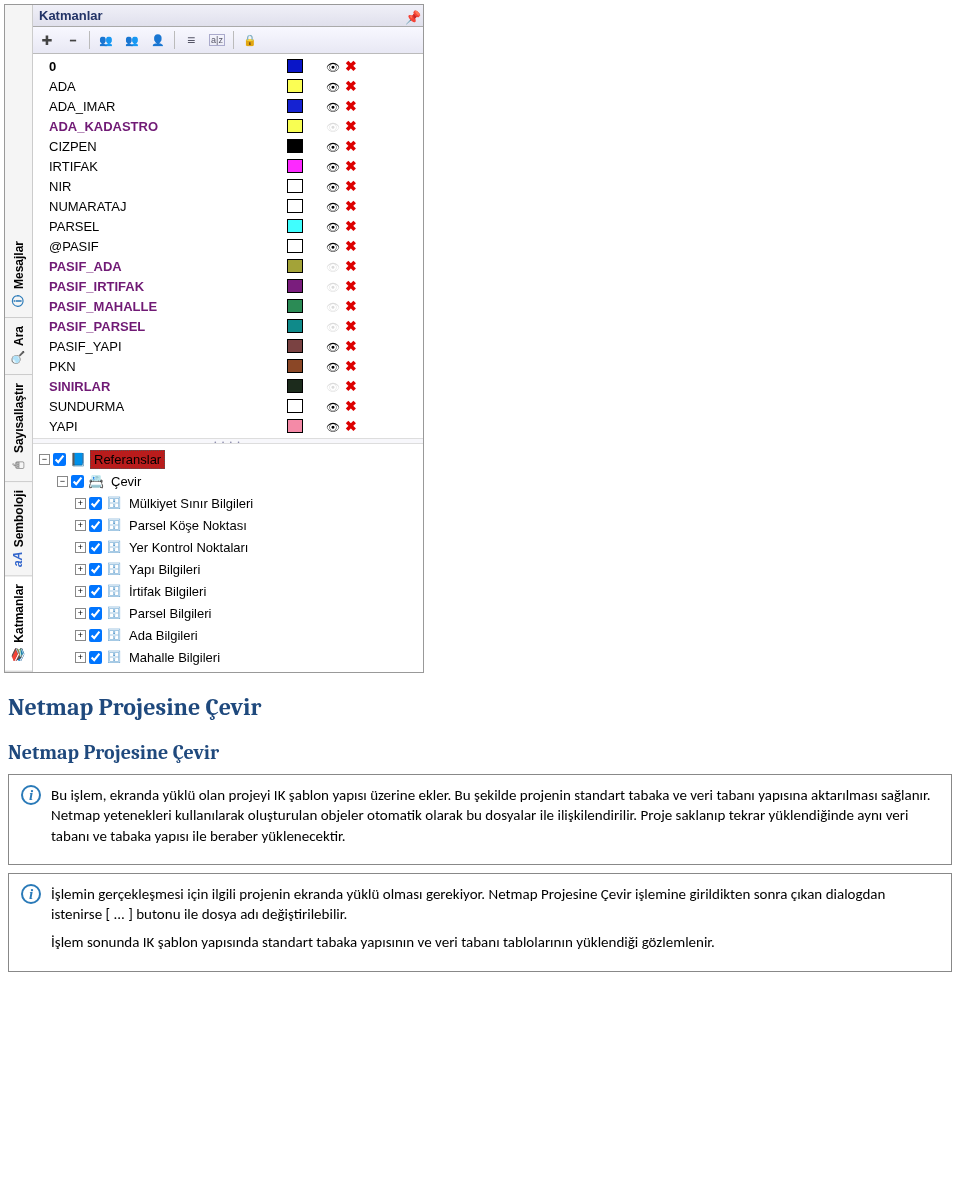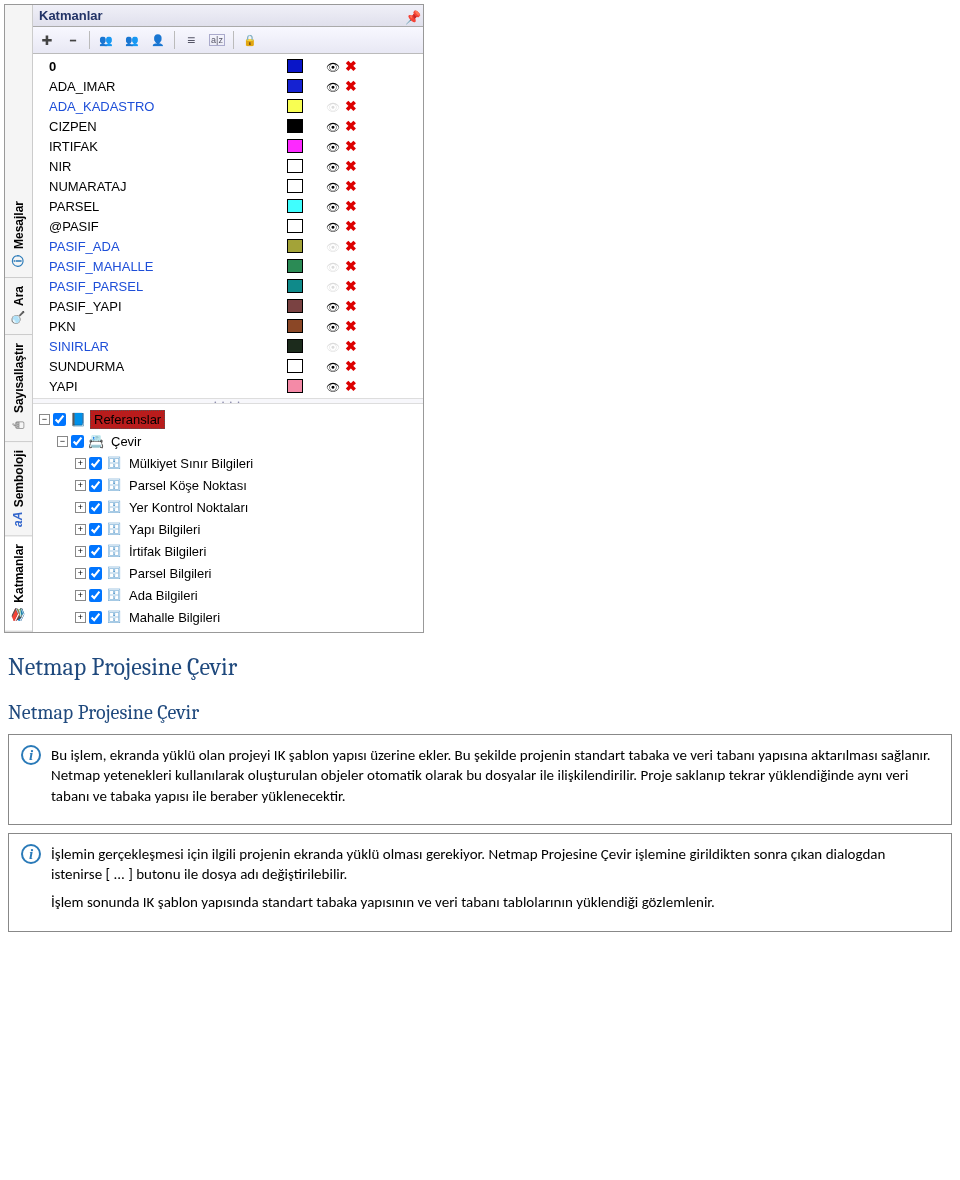--- a/index.html
+++ b/index.html
@@ -17,21 +17,21 @@
   .pin-icon { width: 12px; height: 12px; cursor: pointer; }
   
   .toolbar { background: linear-gradient(#f8f8ff, #e8e8f4); border-bottom: 1px solid #bbb; padding: 3px 4px; display: flex; gap: 6px; align-items: center; }
   .tool-btn { width: 20px; height: 20px; display: inline-flex; align-items: center; justify-content: center; cursor: pointer; border: 1px solid transparent; }
   .tool-sep { width: 1px; height: 18px; background: #bbb; }
   
   .layer-list { padding: 2px 4px; }
   .layer-row { display: flex; align-items: center; height: 20px; font-size: 13px; }
   .layer-name { flex: 0 0 250px; padding-left: 12px; }
   .layer-name.bold { font-weight: bold; }
-  .layer-name.gray { color: #1d4ed8; }
+  .layer-name.gray { color: #701a75; font-weight: bold; }
   .color-swatch { width: 16px; height: 14px; border: 1px solid #000; flex: 0 0 16px; margin-right: 18px; }
   .vis-icon { flex: 0 0 24px; text-align: center; }
   .eye-on::before { content: "👁"; font-size: 11px; }
   .eye-off { color: #999; }
   .eye-off::before { content: "👁"; font-size: 11px; opacity: 0.35; }
   .del-icon { flex: 0 0 20px; color: #d00; font-weight: bold; cursor: pointer; font-size: 14px; }
   .del-icon::before { content: "✖"; }
   
   .separator-dots { height: 6px; text-align: center; color: #88a; font-size: 6px; letter-spacing: 2px; border-top: 1px solid #ddd; border-bottom: 1px solid #ddd; background: #f7f7fb; }
   
@@ -39,21 +39,21 @@
   .tree-row { display: flex; align-items: center; height: 22px; gap: 3px; }
   .tree-toggle { width: 11px; height: 11px; border: 1px solid #888; display: inline-flex; align-items: center; justify-content: center; font-size: 9px; line-height: 1; cursor: pointer; background: #fff; }
   .tree-check { width: 13px; height: 13px; }
   .tree-icon { width: 18px; height: 16px; display: inline-flex; align-items: center; justify-content: center; }
   .tree-label { padding: 1px 3px; }
   .tree-label.selected { border: 1px dotted #555; background: #b91c1c; }
   .indent1 { padding-left: 18px; }
   .indent2 { padding-left: 36px; }
   
   .article { margin: 20px 8px 10px 8px; }
-  .article h2 { font-size: 24px; font-weight: normal; color: #1F497D; font-family: Cambria, serif; margin-bottom: 8px; }
+  .article h2 { font-size: 24px; font-weight: bold; color: #1F497D; font-family: Cambria, serif; margin-bottom: 8px; }
   .sub h2 { font-size: 20px; }
   
   .info-box { border: 1px solid #888; margin: 8px; padding: 10px 12px; display: flex; gap: 10px; font-family: Calibri, sans-serif; font-size: 15px; line-height: 1.35; }
   .info-icon { width: 20px; height: 20px; border: 2px solid #2a7ab8; border-radius: 50%; color: #2a7ab8; font-weight: bold; display: inline-flex; align-items: center; justify-content: center; flex: 0 0 20px; font-style: italic; font-family: Georgia, serif; }
   .info-text p { margin-bottom: 8px; }
   
   
   .ic-plus::before { content: "✚"; color: #444; }
   .ic-minus::before { content: "━"; color: #444; font-size: 10px; }
   .ic-people::before { content: "👥"; font-size: 11px; }
@@ -114,20 +114,26 @@
     </div>
 
     <div class="layer-list" id="layer-list">
         <div class="layer-row">
           <span class="layer-name bold">0</span>
           <span class="color-swatch" style="background: rgb(9, 21, 200);"></span>
           <span class="vis-icon eye-on"></span>
           <span class="del-icon"></span>
         </div>
         <div class="layer-row">
+          <span class="layer-name">ADA</span>
+          <span class="color-swatch" style="background: rgb(251, 254, 84);"></span>
+          <span class="vis-icon eye-on"></span>
+          <span class="del-icon"></span>
+        </div>
+        <div class="layer-row">
           <span class="layer-name">ADA_IMAR</span>
           <span class="color-swatch" style="background: rgb(21, 34, 210);"></span>
           <span class="vis-icon eye-on"></span>
           <span class="del-icon"></span>
         </div>
         <div class="layer-row">
           <span class="layer-name gray">ADA_KADASTRO</span>
           <span class="color-swatch" style="background: rgb(248, 254, 82);"></span>
           <span class="vis-icon eye-off"></span>
           <span class="del-icon"></span>
@@ -164,20 +170,26 @@
         </div>
         <div class="layer-row">
           <span class="layer-name">@PASIF</span>
           <span class="color-swatch" style="background: rgb(255, 255, 255);"></span>
           <span class="vis-icon eye-on"></span>
           <span class="del-icon"></span>
         </div>
         <div class="layer-row">
           <span class="layer-name gray">PASIF_ADA</span>
           <span class="color-swatch" style="background: rgb(163, 163, 56);"></span>
+          <span class="vis-icon eye-off"></span>
+          <span class="del-icon"></span>
+        </div>
+        <div class="layer-row">
+          <span class="layer-name gray">PASIF_IRTIFAK</span>
+          <span class="color-swatch" style="background: rgb(122, 29, 125);"></span>
           <span class="vis-icon eye-off"></span>
           <span class="del-icon"></span>
         </div>
         <div class="layer-row">
           <span class="layer-name gray">PASIF_MAHALLE</span>
           <span class="color-swatch" style="background: rgb(43, 139, 85);"></span>
           <span class="vis-icon eye-off"></span>
           <span class="del-icon"></span>
         </div>
         <div class="layer-row">

